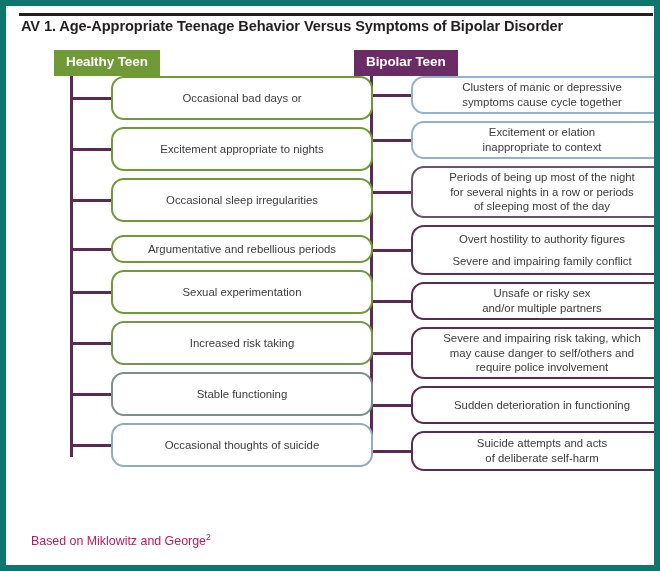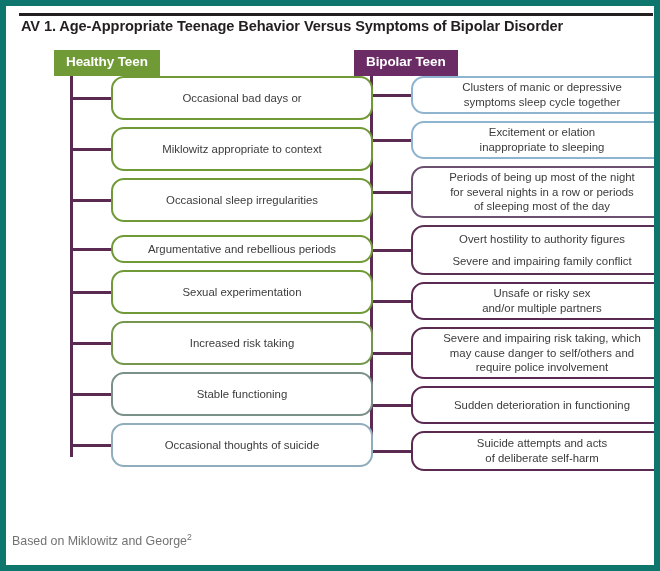--- a/index.html
+++ b/index.html
@@ -112,24 +112,24 @@
     line-height: 1.28;
     color: #3b3b3b;
     z-index: 2;
     padding: 4px 8px;
   }
   .box .ln { display: block; white-space: nowrap; }
   .box.wide-lines .ln { margin: 3.5px 0; }
 
   #figure-footnote {
     position: absolute;
-    left: 6px;
+    left: 25px;
     top: 528px;
     font-size: 12.4px;
-    color: #737373;
+    color: #be185d;
   }
   #figure-footnote sup {
     font-size: 8.6px;
     vertical-align: super;
     line-height: 0;
   }
 </style>
 </head>
 <body>
 
@@ -143,21 +143,21 @@
     <div class="column-header" id="header-healthy">Healthy Teen</div>
     <div class="trunk" id="trunk-healthy" style="height: 380.5px;"></div>
     <div class="rows" id="rows-healthy">
         <div class="row" style="margin-bottom: 7px;">
           <div class="box" style="border-color: rgb(111, 154, 53); height: 44px;">
             <span class="ln">Occasional bad days or</span>
           </div>
         </div>
         <div class="row" style="margin-bottom: 7px;">
           <div class="box" style="border-color: rgb(111, 154, 53); height: 44px;">
-            <span class="ln">Miklowitz appropriate to context</span>
+            <span class="ln">Excitement appropriate to nights</span>
           </div>
         </div>
         <div class="row" style="margin-bottom: 13px;">
           <div class="box" style="border-color: rgb(111, 154, 53); height: 44px;">
             <span class="ln">Occasional sleep irregularities</span>
           </div>
         </div>
         <div class="row" style="margin-bottom: 7px;">
           <div class="box" style="border-color: rgb(111, 154, 53); height: 28px;">
             <span class="ln">Argumentative and rebellious periods</span>
@@ -186,27 +186,27 @@
       </div>
   </div>
 
   <div class="column" id="column-bipolar">
     <div class="column-header" id="header-bipolar">Bipolar Teen</div>
     <div class="trunk" id="trunk-bipolar" style="height: 376.5px;"></div>
     <div class="rows" id="rows-bipolar">
         <div class="row" style="margin-bottom: 7px;">
           <div class="box" style="border-color: rgb(143, 180, 207); height: 38px;">
             <span class="ln">Clusters of manic or depressive</span>
-            <span class="ln">symptoms sleep cycle together</span>
+            <span class="ln">symptoms cause cycle together</span>
           </div>
         </div>
         <div class="row" style="margin-bottom: 7px;">
           <div class="box" style="border-color: rgb(143, 180, 207); height: 38px;">
             <span class="ln">Excitement or elation</span>
-            <span class="ln">inappropriate to sleeping</span>
+            <span class="ln">inappropriate to context</span>
           </div>
         </div>
         <div class="row" style="margin-bottom: 7px;">
           <div class="box" style="border-color: rgb(107, 80, 112); height: 52px;">
             <span class="ln">Periods of being up most of the night</span>
             <span class="ln">for several nights in a row or periods</span>
             <span class="ln">of sleeping most of the day</span>
           </div>
         </div>
         <div class="row" style="margin-bottom: 7px;">

